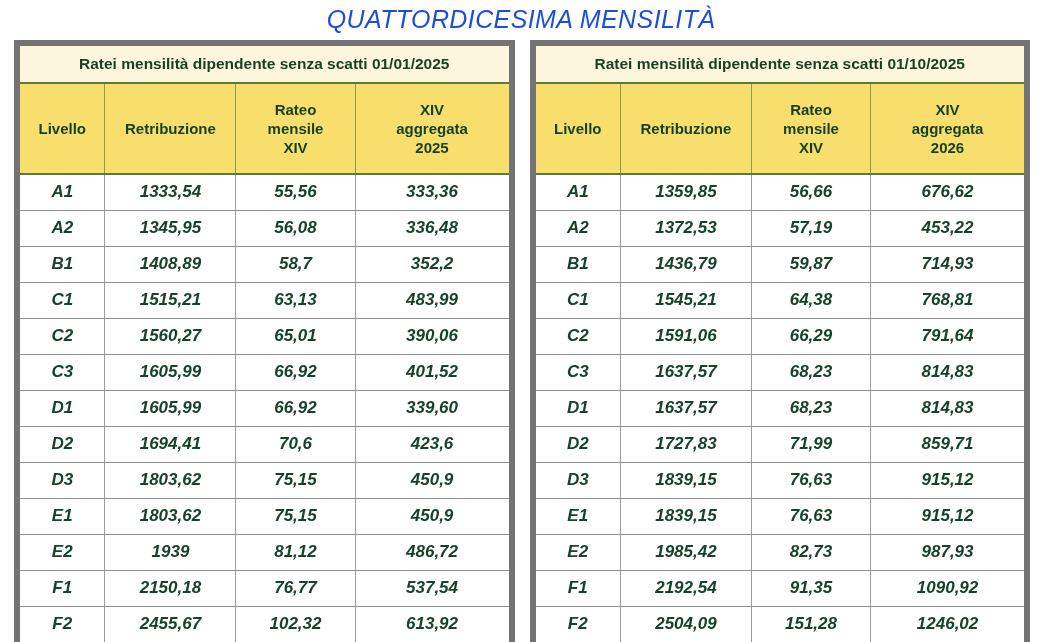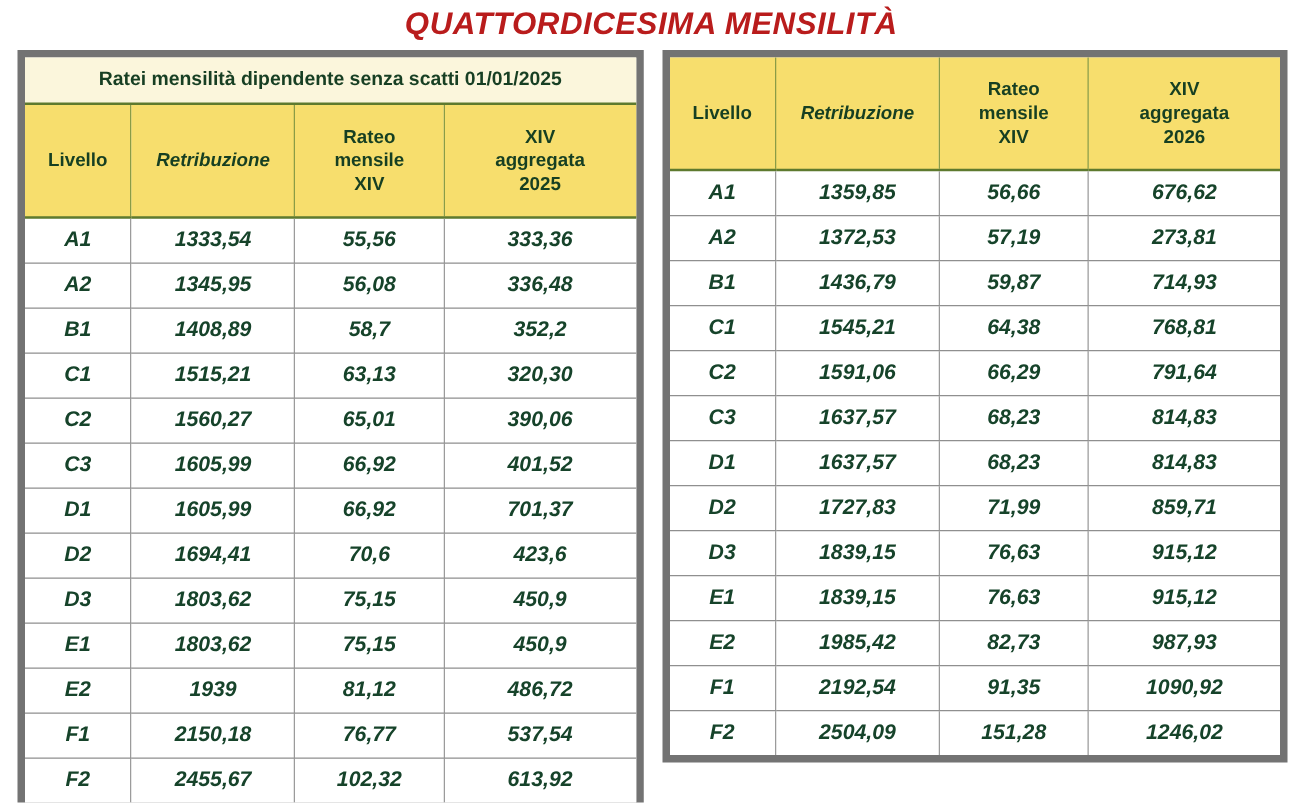--- a/index.html
+++ b/index.html
@@ -10,22 +10,22 @@
     width: 1042px;
     height: 642px;
     background: #ffffff;
     font-family: "Liberation Sans", sans-serif;
     overflow: hidden;
     position: relative;
   }
 
   #page-title {
     text-align: center;
-    color: #b91c1c;
-    font-weight: bold;
+    color: #1d4ed8;
+    font-weight: normal;
     font-style: italic;
     font-size: 25px;
     letter-spacing: 0.4px;
     line-height: 34px;
     height: 36px;
     padding-top: 2px;
     box-sizing: border-box;
     white-space: nowrap;
   }
 
@@ -94,21 +94,21 @@
     padding: 0 2px;
     box-sizing: border-box;
     white-space: nowrap;
   }
   table.grid tbody td:last-child { border-right: none; }
   table.grid tbody tr:last-child td { border-bottom: none; }
 
   td.col-livello { font-size: 17px; }
 
   .c1 { width: 17.4%; }
-  .c2 { width: 26.8%; font-style: italic; }
+  .c2 { width: 26.8%; }
   .c3 { width: 24.4%; }
   .c4 { width: 31.4%; }
 </style>
 </head>
 <body>
 
 <div id="page-title">QUATTORDICESIMA MENSILITÀ</div>
 
 <div id="tables-wrap">
     <div class="table-card">
@@ -150,39 +150,39 @@
           <tr>
             <td class="c1 col-livello">B1</td>
             <td class="c2">1408,89</td>
             <td class="c3">58,7</td>
             <td class="c4">352,2</td>
           </tr>
           <tr>
             <td class="c1 col-livello">C1</td>
             <td class="c2">1515,21</td>
             <td class="c3">63,13</td>
-            <td class="c4">320,30</td>
+            <td class="c4">483,99</td>
           </tr>
           <tr>
             <td class="c1 col-livello">C2</td>
             <td class="c2">1560,27</td>
             <td class="c3">65,01</td>
             <td class="c4">390,06</td>
           </tr>
           <tr>
             <td class="c1 col-livello">C3</td>
             <td class="c2">1605,99</td>
             <td class="c3">66,92</td>
             <td class="c4">401,52</td>
           </tr>
           <tr>
             <td class="c1 col-livello">D1</td>
             <td class="c2">1605,99</td>
             <td class="c3">66,92</td>
-            <td class="c4">701,37</td>
+            <td class="c4">339,60</td>
           </tr>
           <tr>
             <td class="c1 col-livello">D2</td>
             <td class="c2">1694,41</td>
             <td class="c3">70,6</td>
             <td class="c4">423,6</td>
           </tr>
           <tr>
             <td class="c1 col-livello">D3</td>
             <td class="c2">1803,62</td>
@@ -210,20 +210,21 @@
           <tr>
             <td class="c1 col-livello">F2</td>
             <td class="c2">2455,67</td>
             <td class="c3">102,32</td>
             <td class="c4">613,92</td>
           </tr>
         </tbody>
       </table>
     </div>
     <div class="table-card">
+      <div class="table-title">Ratei mensilità dipendente senza scatti 01/10/2025</div>
       <table class="grid">
         <thead>
           <tr>
             <th class="c1">
               <div>Livello</div>
             </th>
             <th class="c2">
               <div>Retribuzione</div>
             </th>
             <th class="c3">
@@ -242,21 +243,21 @@
           <tr>
             <td class="c1 col-livello">A1</td>
             <td class="c2">1359,85</td>
             <td class="c3">56,66</td>
             <td class="c4">676,62</td>
           </tr>
           <tr>
             <td class="c1 col-livello">A2</td>
             <td class="c2">1372,53</td>
             <td class="c3">57,19</td>
-            <td class="c4">273,81</td>
+            <td class="c4">453,22</td>
           </tr>
           <tr>
             <td class="c1 col-livello">B1</td>
             <td class="c2">1436,79</td>
             <td class="c3">59,87</td>
             <td class="c4">714,93</td>
           </tr>
           <tr>
             <td class="c1 col-livello">C1</td>
             <td class="c2">1545,21</td>

